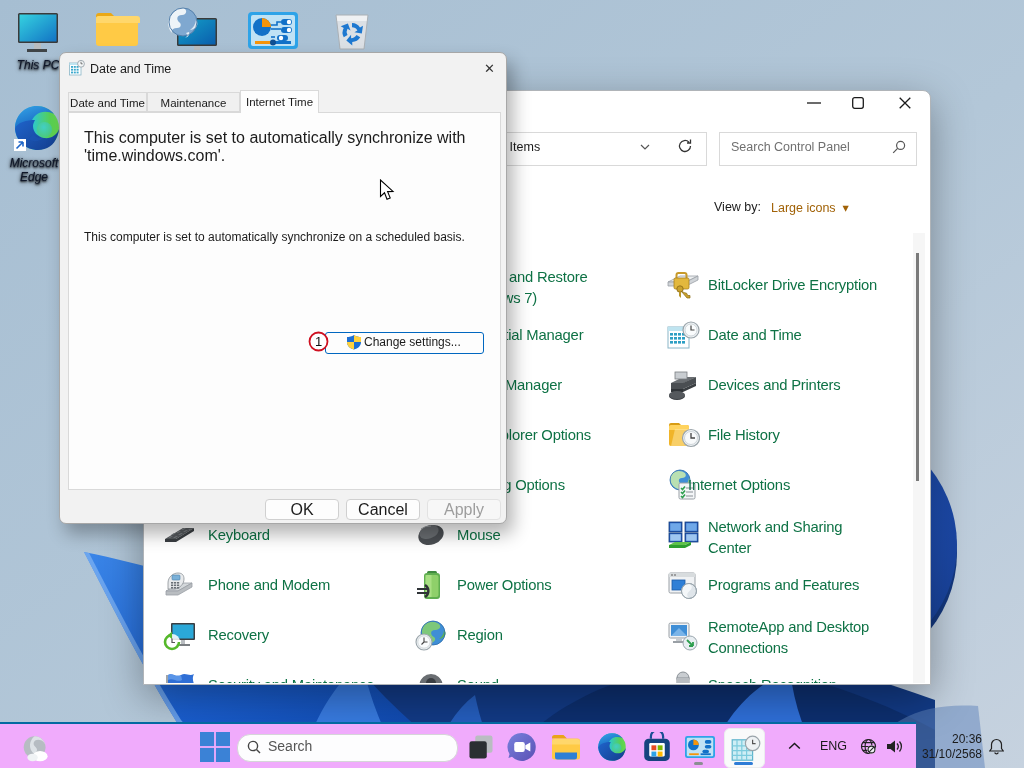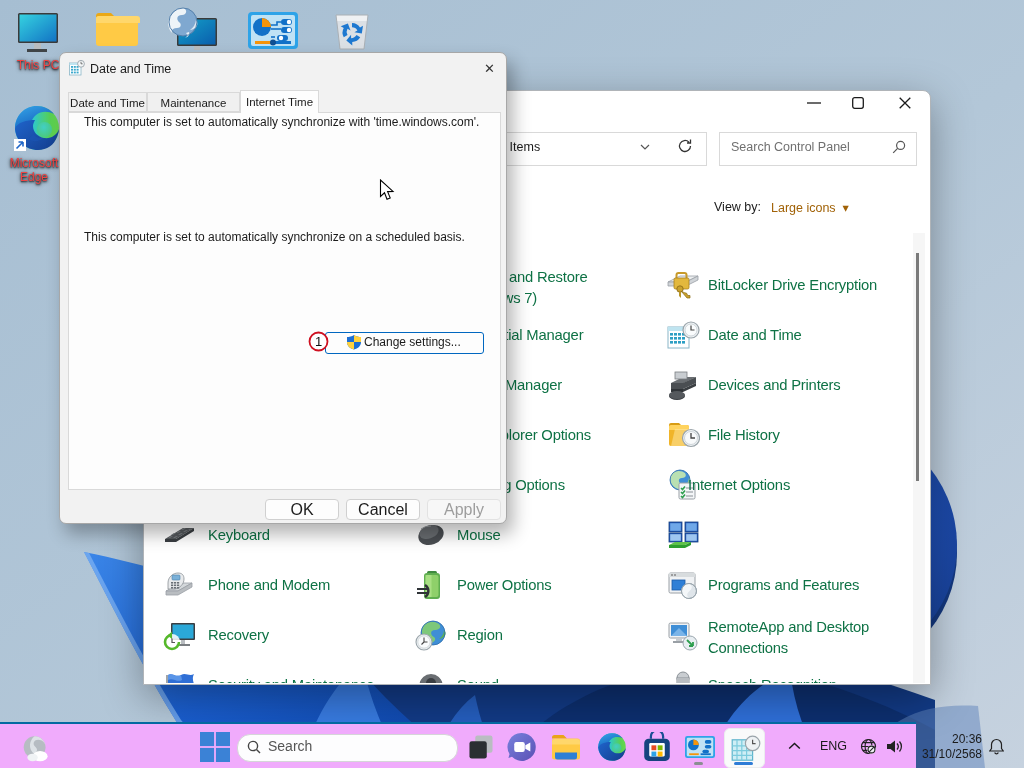--- a/index.html
+++ b/index.html
@@ -2,22 +2,22 @@
 <html><head>
 <meta charset="utf-8">
 <style>
   html,body{margin:0;padding:0;}
   body{width:1024px;height:768px;overflow:hidden;position:relative;
        font-family:"Liberation Sans",sans-serif;}
   .abs{position:absolute;}
   
   #wall{left:0;top:0;width:1024px;height:768px;}
   
-  .dlabel{color:#ef4444;font-size:12px;text-align:center;
-          text-shadow:0 1px 2px rgba(0,0,0,.95),0 1px 4px rgba(0,0,0,.8);}
+  .dlabel{color:#0f172a;font-size:12px;text-align:center;
+          text-shadow:0 1px 2px rgba(0,0,0,.95),0 1px 4px rgba(0,0,0,.8);font-style:italic;}
   
   #cpwin{left:143px;top:90px;width:786px;height:593px;background:#fff;
          border:1px solid #b0b4b8;border-radius:8px 8px 0 0;
          box-shadow:0 12px 40px rgba(0,0,0,.35);}
   .capbtn{position:absolute;top:5px;}
   #addrbox{position:absolute;left:16px;top:41px;width:545px;height:32px;
            border:1px solid #d9d9d9;background:#fff;}
   #searchbox{position:absolute;left:575px;top:41px;width:196px;height:32px;
              border:1px solid #d9d9d9;background:#fff;}
   .cptxt{position:absolute;color:#0e7245;font-size:14.8px;letter-spacing:-0.2px;}
@@ -317,20 +317,21 @@
 <rect x="3.2" y="4.2" width="10.6" height="7.6" fill="#6fa8e8"></rect>
 <rect x="18" y="3" width="13" height="10" fill="#2258b8" stroke="#16407e" stroke-width=".8"></rect>
 <rect x="19.2" y="4.2" width="10.6" height="7.6" fill="#6fa8e8"></rect>
 <rect x="2" y="14" width="13" height="9" fill="#2258b8" stroke="#16407e" stroke-width=".8"></rect>
 <rect x="3.2" y="15.2" width="10.6" height="6.6" fill="#9ec6f0"></rect>
 <rect x="18" y="14" width="13" height="9" fill="#2258b8" stroke="#16407e" stroke-width=".8"></rect>
 <rect x="19.2" y="15.2" width="10.6" height="6.6" fill="#9ec6f0"></rect>
 <path d="M2,26 l6,-3 h16 l-6,3 z" fill="#5fc24a"></path>
 <path d="M2,26 h16 l6,-3 v3 l-6,3 h-16 z" fill="#2e9e30"></path>
 </svg>
+<div class="cptxt" style="left:564px;top:284px;line-height:21px;">Network and Sharing<br>Center</div>
 <svg class="cpico" style="left:19px;top:336px;" viewBox="0 0 33 33">
 <path d="M3,22 L17,14 h12 l-14,8 z" fill="#d4d8db" stroke="#9aa0a6" stroke-width=".8"></path>
 <path d="M3,22 h12 l14,-8 v4 l-14,8 H3 z" fill="#b9bdc1" stroke="#9aa0a6" stroke-width=".8"></path>
 <path d="M5,14 c0,-6 5,-10 10,-10 c4,0 6,2 6,6 c0,5 -4,9 -9,10 l-7,0 z" fill="#e8eaec" stroke="#8a9096" stroke-width=".8"></path>
 <rect x="9" y="6" width="8" height="5" rx="1" fill="#7ab0d8" stroke="#4a80a8" stroke-width=".6"></rect>
 <g fill="#6a7076">
 <rect x="8" y="13" width="2.2" height="1.6"></rect>
           <rect x="11" y="13" width="2.2" height="1.6"></rect>
           <rect x="14" y="13" width="2.2" height="1.6"></rect>
 <rect x="8" y="15.5" width="2.2" height="1.6"></rect>
@@ -437,21 +438,21 @@
     <path d="M12,1.8 v2 h1.6" stroke="#555" stroke-width=".8" fill="none"></path>
   </svg>
   <div style="position:absolute;left:30px;top:9px;font-size:12.5px;color:#1b1b1b;">Date and Time</div>
   <div style="position:absolute;left:424px;top:8px;font-size:13px;color:#333;">✕</div>
 
   <div class="tab" style="left:8px;width:79px;">Date and Time</div>
   <div class="tab" style="left:87px;width:93px;">Maintenance Clocks</div>
   <div class="tab" style="left:180px;top:37px;height:23px;width:79px;background:#fdfdfd;border-bottom:none;z-index:2;line-height:22px;">Internet Time</div>
 
   <div style="position:absolute;left:8px;top:59px;width:431px;height:376px;background:#fdfdfd;border:1px solid #d9d9d9;"></div>
-  <div style="position:absolute;left:24px;top:62px;font-size:12px;color:#1b1b1b;">This computer is set to automatically synchronize with 'time.windows.com'.</div>
+  <div style="position:absolute;left:24px;top:76px;font-size:16px;color:#1b1b1b;">This computer is set to automatically synchronize with 'time.windows.com'.</div>
   <div style="position:absolute;left:24px;top:177px;font-size:12px;color:#1b1b1b;">This computer is set to automatically synchronize on a scheduled basis.</div>
 
   <div style="position:absolute;left:265px;top:279px;width:157px;height:20px;background:#fdfdfd;border:1px solid #0067c0;border-radius:3px;"></div>
   <svg style="position:absolute;left:286px;top:281px;" width="16" height="16" viewBox="0 0 16 16">
     <path d="M8,1 C 10,2.5 13,3 15,3 V8 C 15,12 12,14.5 8,15.5 C 4,14.5 1,12 1,8 V3 C 3,3 6,2.5 8,1 Z" fill="#1d6fd4"></path>
     <path d="M8,1 C 10,2.5 13,3 15,3 V8 L 8,8 Z" fill="#ffd23e"></path>
     <path d="M8,15.5 C 4,14.5 1,12 1,8 L 8,8 Z" fill="#ffd23e"></path>
   </svg>
   <div style="position:absolute;left:304px;top:282px;font-size:12px;color:#1b1b1b;">Change settings...</div>
 

